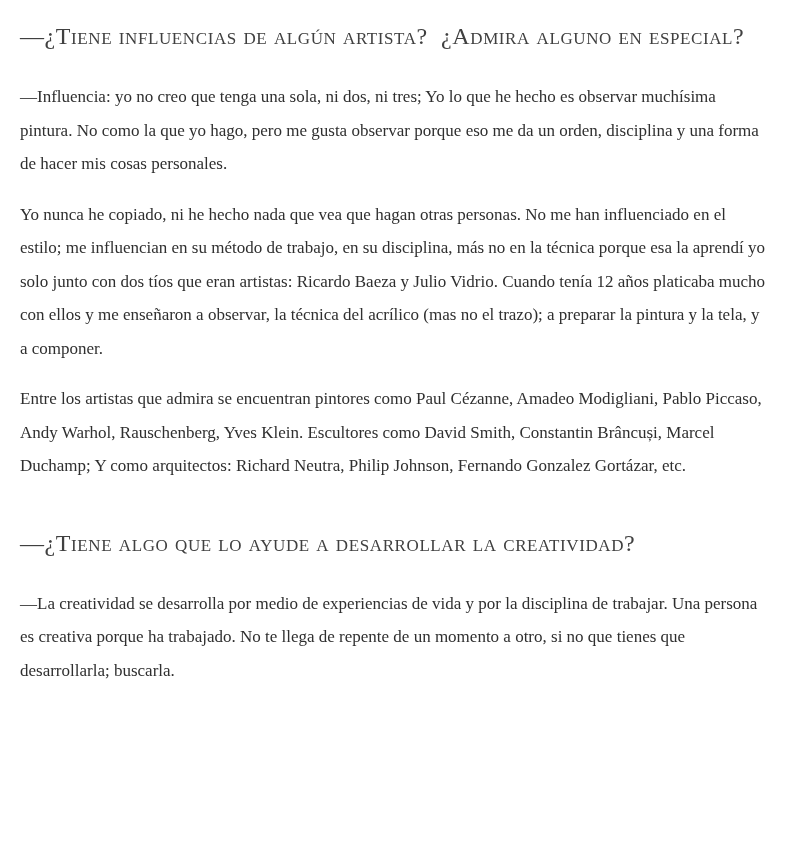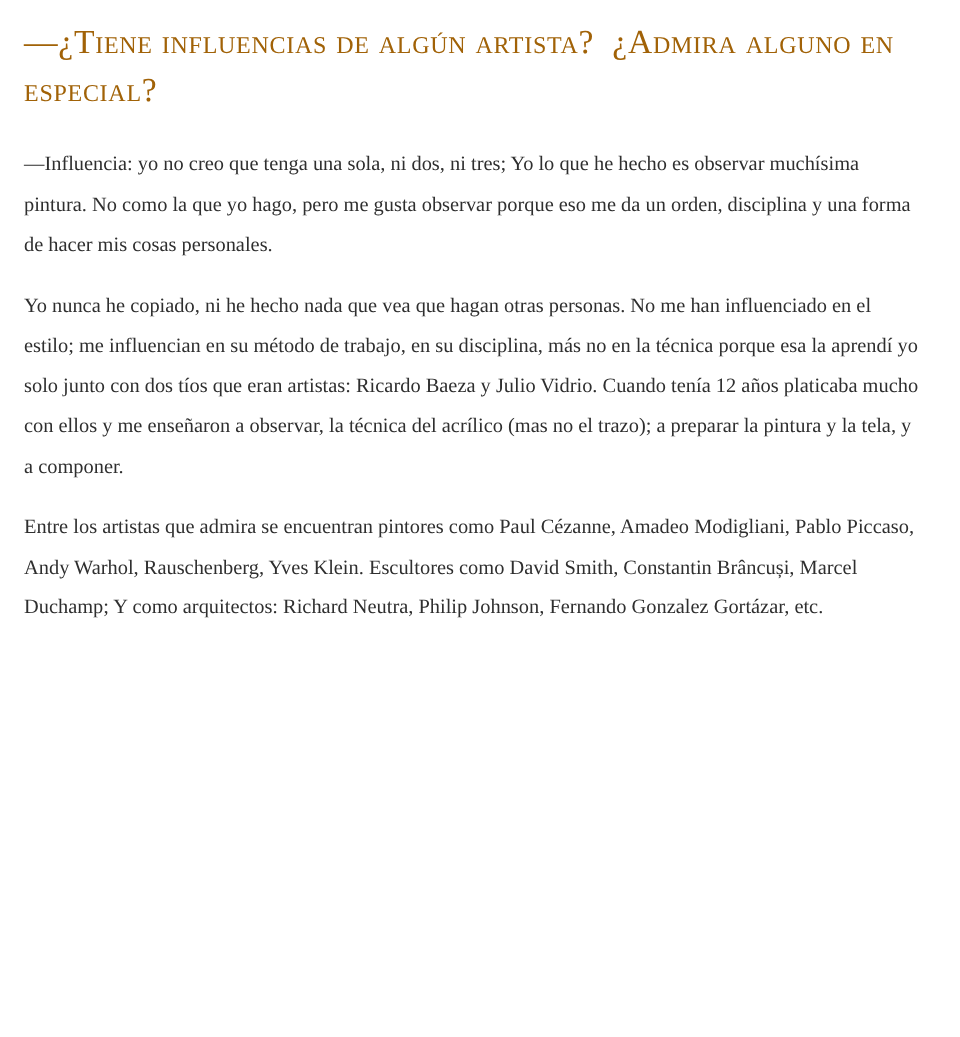--- a/index.html
+++ b/index.html
@@ -14,22 +14,22 @@
     font-family: "Liberation Serif", serif;
     color: #2f2f2f;
   }
   .article {
     padding: 16px 30px 0 20px;
   }
   .question-heading {
     font-family: "Liberation Serif", serif;
     font-variant: small-caps;
     font-weight: 400;
-    color: #a16207;
-    font-size: 28px;
+    color: #404040;
+    font-size: 24px;
     line-height: 40px;
     letter-spacing: 0.6px;
     margin: 40px 0 24px 0;
     max-width: 750px;
   }
   .question-heading.first {
     margin-top: 0;
   }
   .answer-paragraph {
     font-size: 17px;
@@ -45,15 +45,17 @@
 <article class="article">
 
   <h2 class="question-heading first">—¿Tiene influencias de algún artista?&nbsp; ¿Admira alguno en especial?</h2>
 
   <p class="answer-paragraph">—Influencia: yo no creo que tenga una sola, ni dos, ni tres; Yo lo que he hecho es observar muchísima pintura. No como la que yo hago, pero me gusta observar porque eso me da un orden, disciplina y una forma de hacer mis cosas personales.</p>
 
   <p class="answer-paragraph">Yo nunca he copiado, ni he hecho nada que vea que hagan otras personas. No me han influenciado en el estilo; me influencian en su método de trabajo, en su disciplina, más no en la técnica porque esa la aprendí yo solo junto con dos tíos que eran artistas: Ricardo Baeza y Julio Vidrio. Cuando tenía 12 años platicaba mucho con ellos y me enseñaron a observar, la técnica del acrílico (mas no el trazo); a preparar la pintura y la tela, y a componer.</p>
 
   <p class="answer-paragraph">Entre los artistas que admira se encuentran pintores como Paul Cézanne, Amadeo Modigliani, Pablo Piccaso, Andy Warhol, Rauschenberg, Yves Klein. Escultores como David Smith, Constantin Brâncuși, Marcel Duchamp; Y como arquitectos: Richard Neutra, Philip Johnson, Fernando Gonzalez Gortázar, etc.</p>
 
+  <h2 class="question-heading">—¿Tiene algo que lo ayude a desarrollar la creatividad?</h2>
 
+  <p class="answer-paragraph">—La creatividad se desarrolla por medio de experiencias de vida y por la disciplina de trabajar. Una persona es creativa porque ha trabajado. No te llega de repente de un momento a otro, si no que tienes que desarrollarla; buscarla.</p>
 
 </article>
 
 </body></html>

